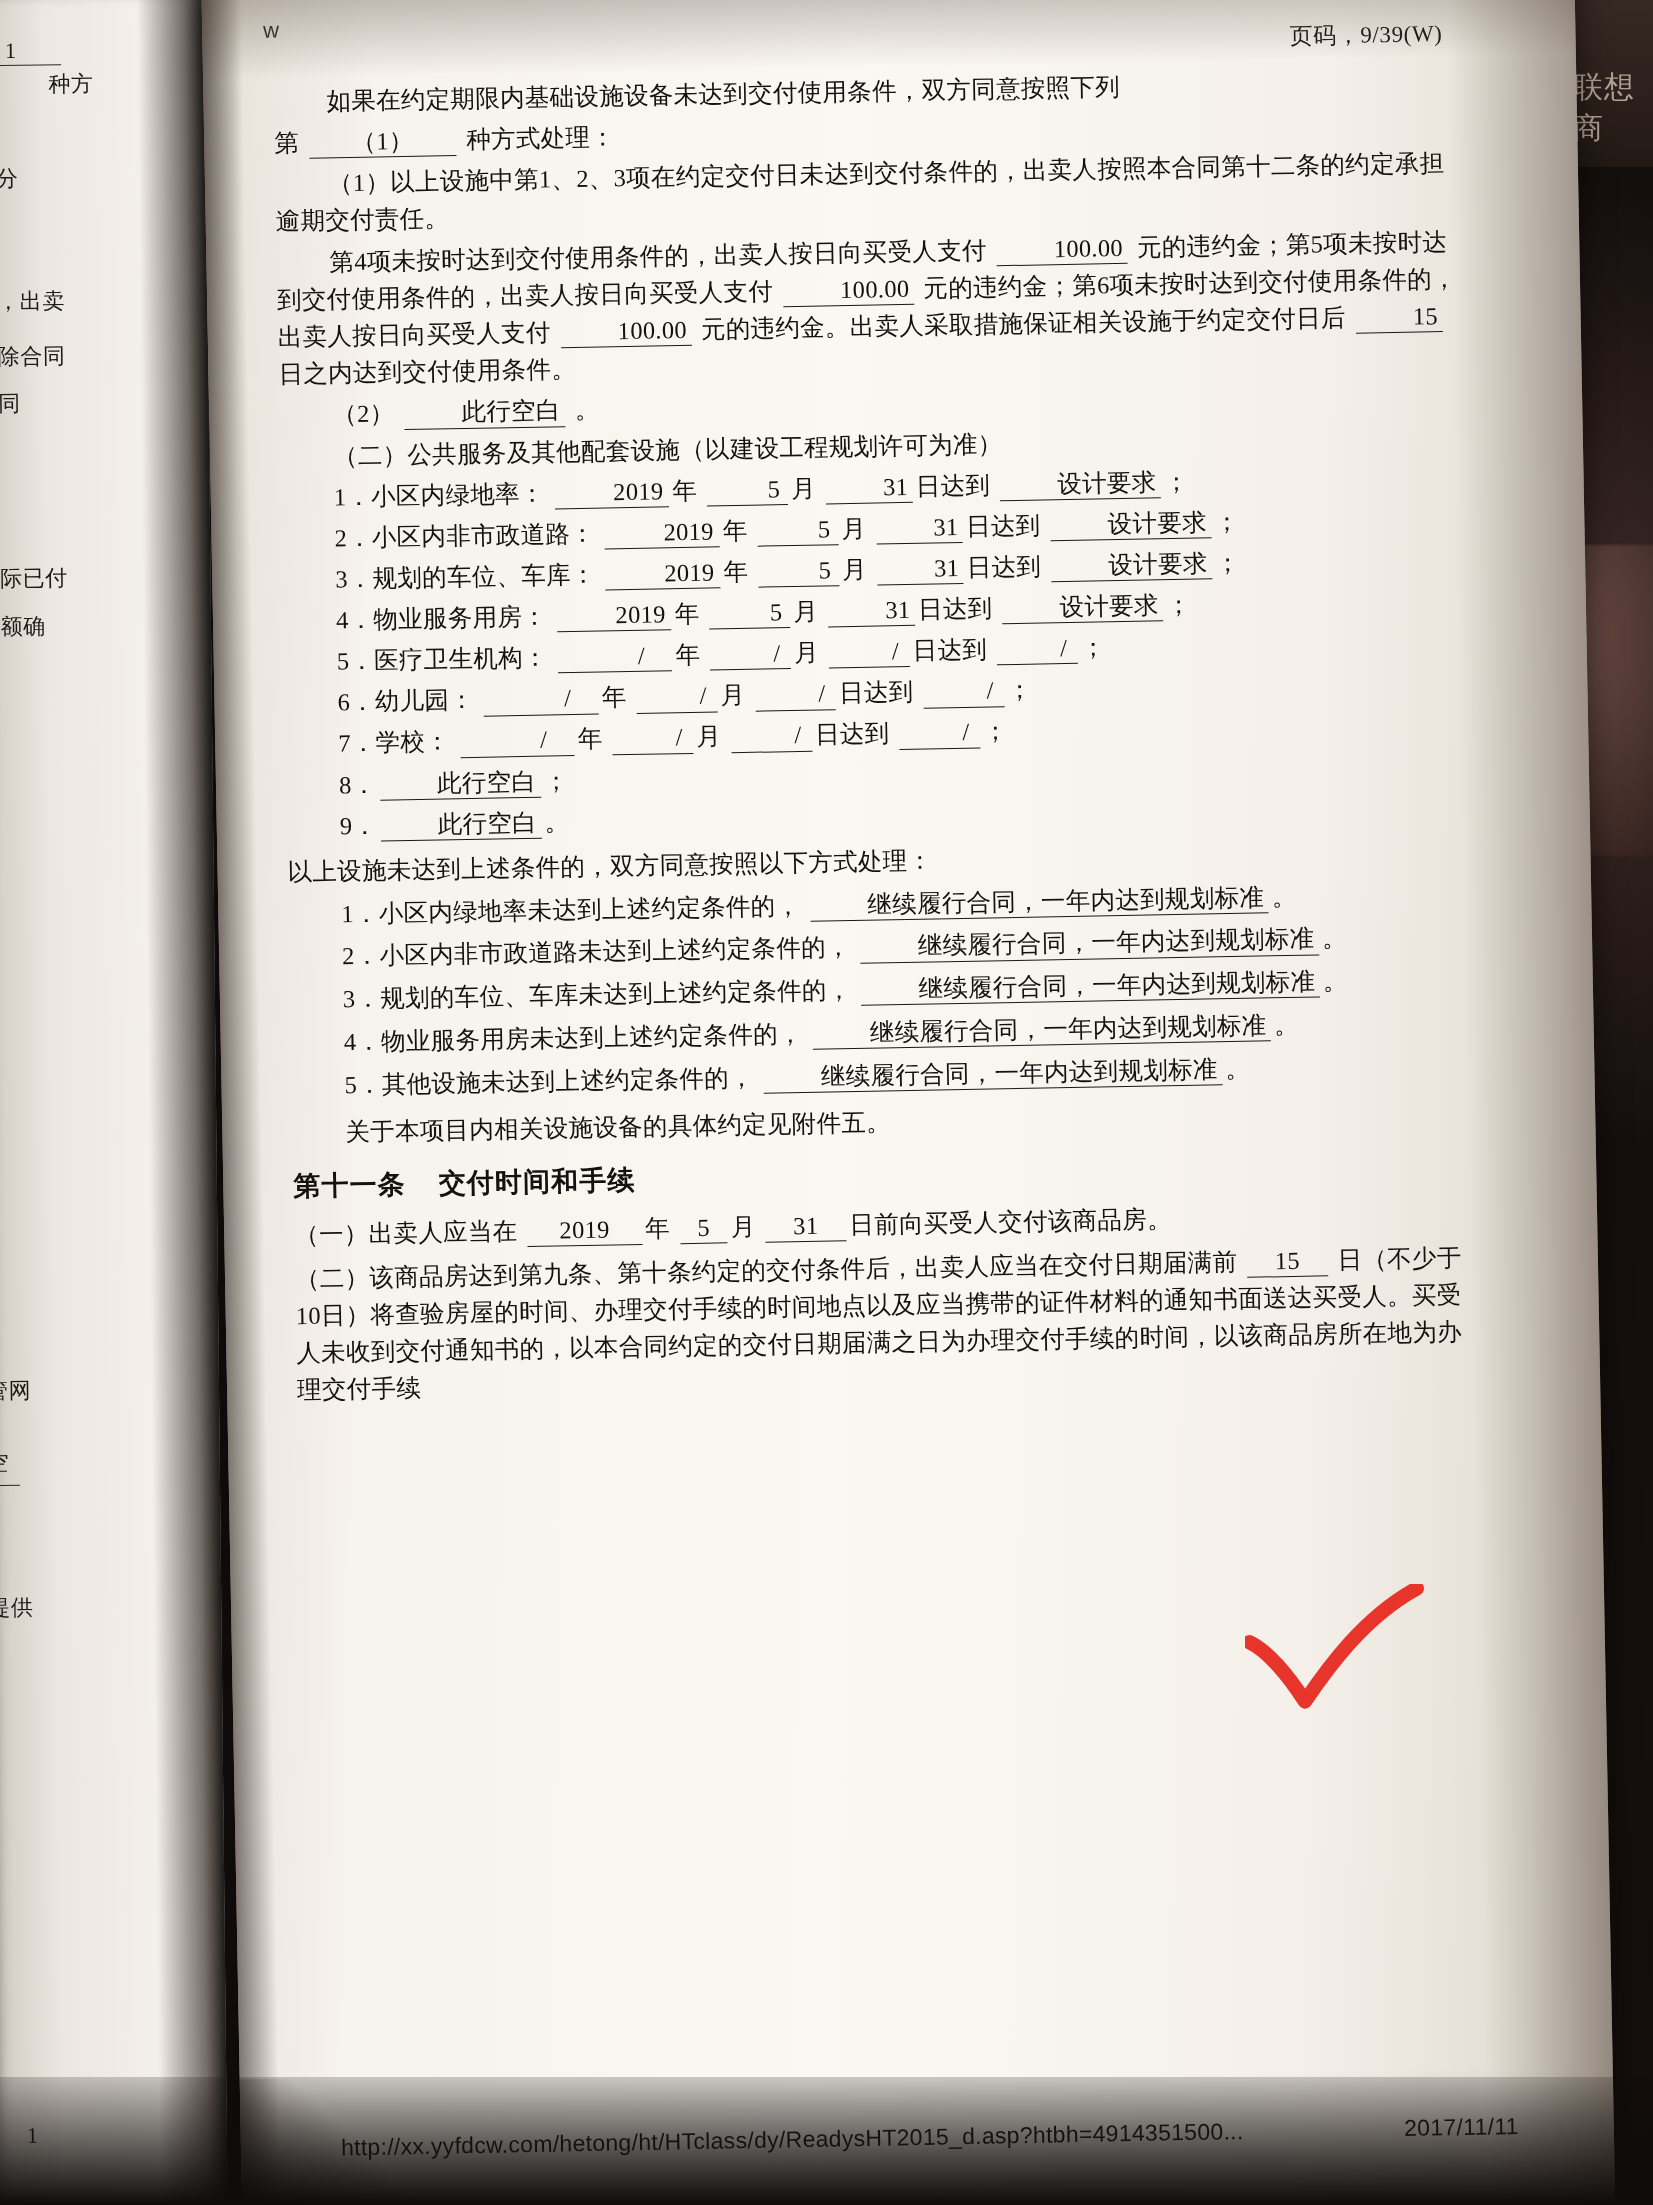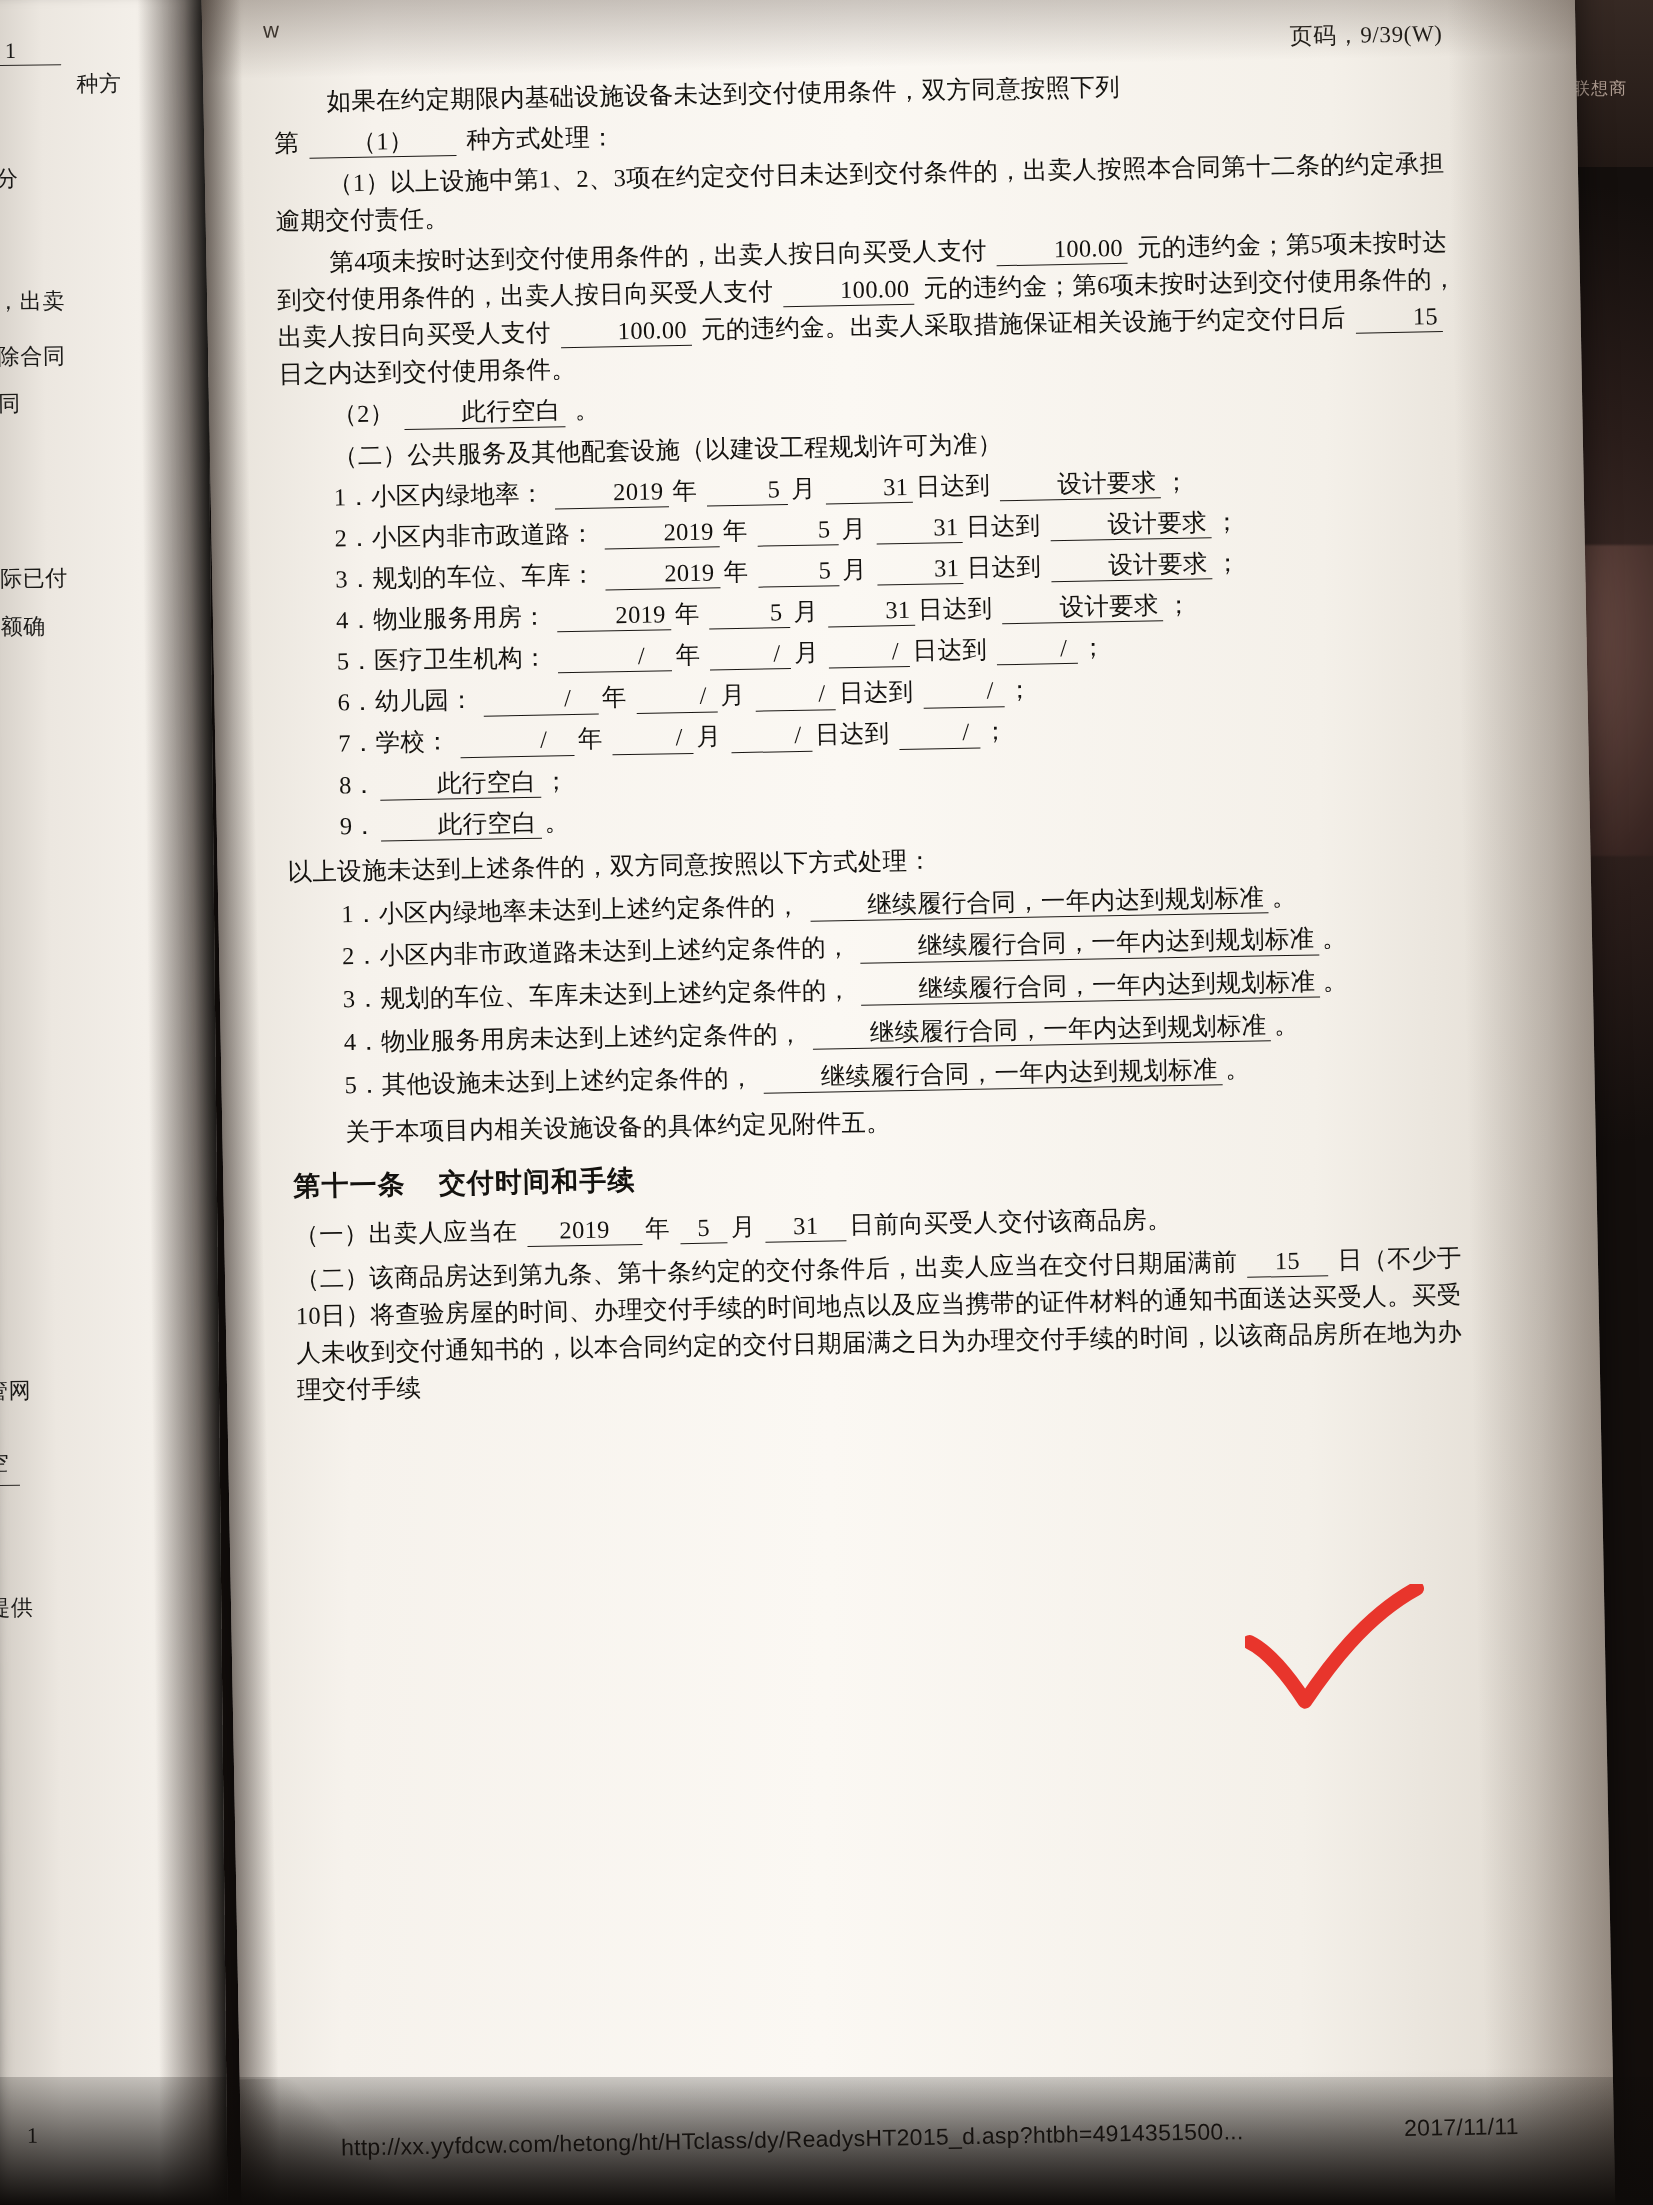--- a/index.html
+++ b/index.html
@@ -34,23 +34,23 @@
   }
   .desk-obj-2 {
     position: absolute;
     left: 1545px; top: 0px;
     width: 144px; height: 167px;
     background: linear-gradient(180deg, #3a2c26 0%, #241a16 100%);
     opacity: .9;
   }
   .lenovo-label {
     position: absolute;
-    left: 1573px; top: 77px;
+    left: 1573px; top: 67px;
     color: #c9b5a8;
-    font-size: 17px;
+    font-size: 30px;
     letter-spacing: 1.1px;
     font-family: "DejaVu Sans", sans-serif;
     opacity: .85;
   }
 
   
   .left-page {
     position: absolute;
     left: -16.7px; top: -11px;
     width: 233px; height: 2229px;
@@ -218,21 +218,21 @@
 
 <div class="desk">
   <div class="desk-obj-1"></div>
   <div class="desk-obj-2"></div>
   <div class="lenovo-label">联想商</div>
 </div>
 
 <div class="left-page">
   <div class="lp-text" style="left:33px; top:44px;">1</div>
   <div class="lp-rule" style="left:22px; top:75px; width:67px;"></div>
-  <div class="lp-text" style="left:104px; top:78px;">种方</div>
+  <div class="lp-text" style="left:76px; top:78px;">种方</div>
   <div class="lp-text" style="left:0px; top:172px;">方分</div>
   <div class="lp-text" style="left:0px; top:295px;">后，出卖</div>
   <div class="lp-text" style="left:0px; top:350px;">解除合同</div>
   <div class="lp-text" style="left:0px; top:397px;">，同</div>
   <div class="lp-text" style="left:0px; top:572px;">实际已付</div>
   <div class="lp-text" style="left:0px; top:620px;">差额确</div>
   <div class="lp-text" style="left:0px; top:1384px;">管网</div>
   <div class="lp-text" style="left:0px; top:1456px;">空</div>
   <div class="lp-rule" style="left:0px; top:1495px; width:33px;"></div>
   <div class="lp-text" style="left:0px; top:1601px;">提供</div>

